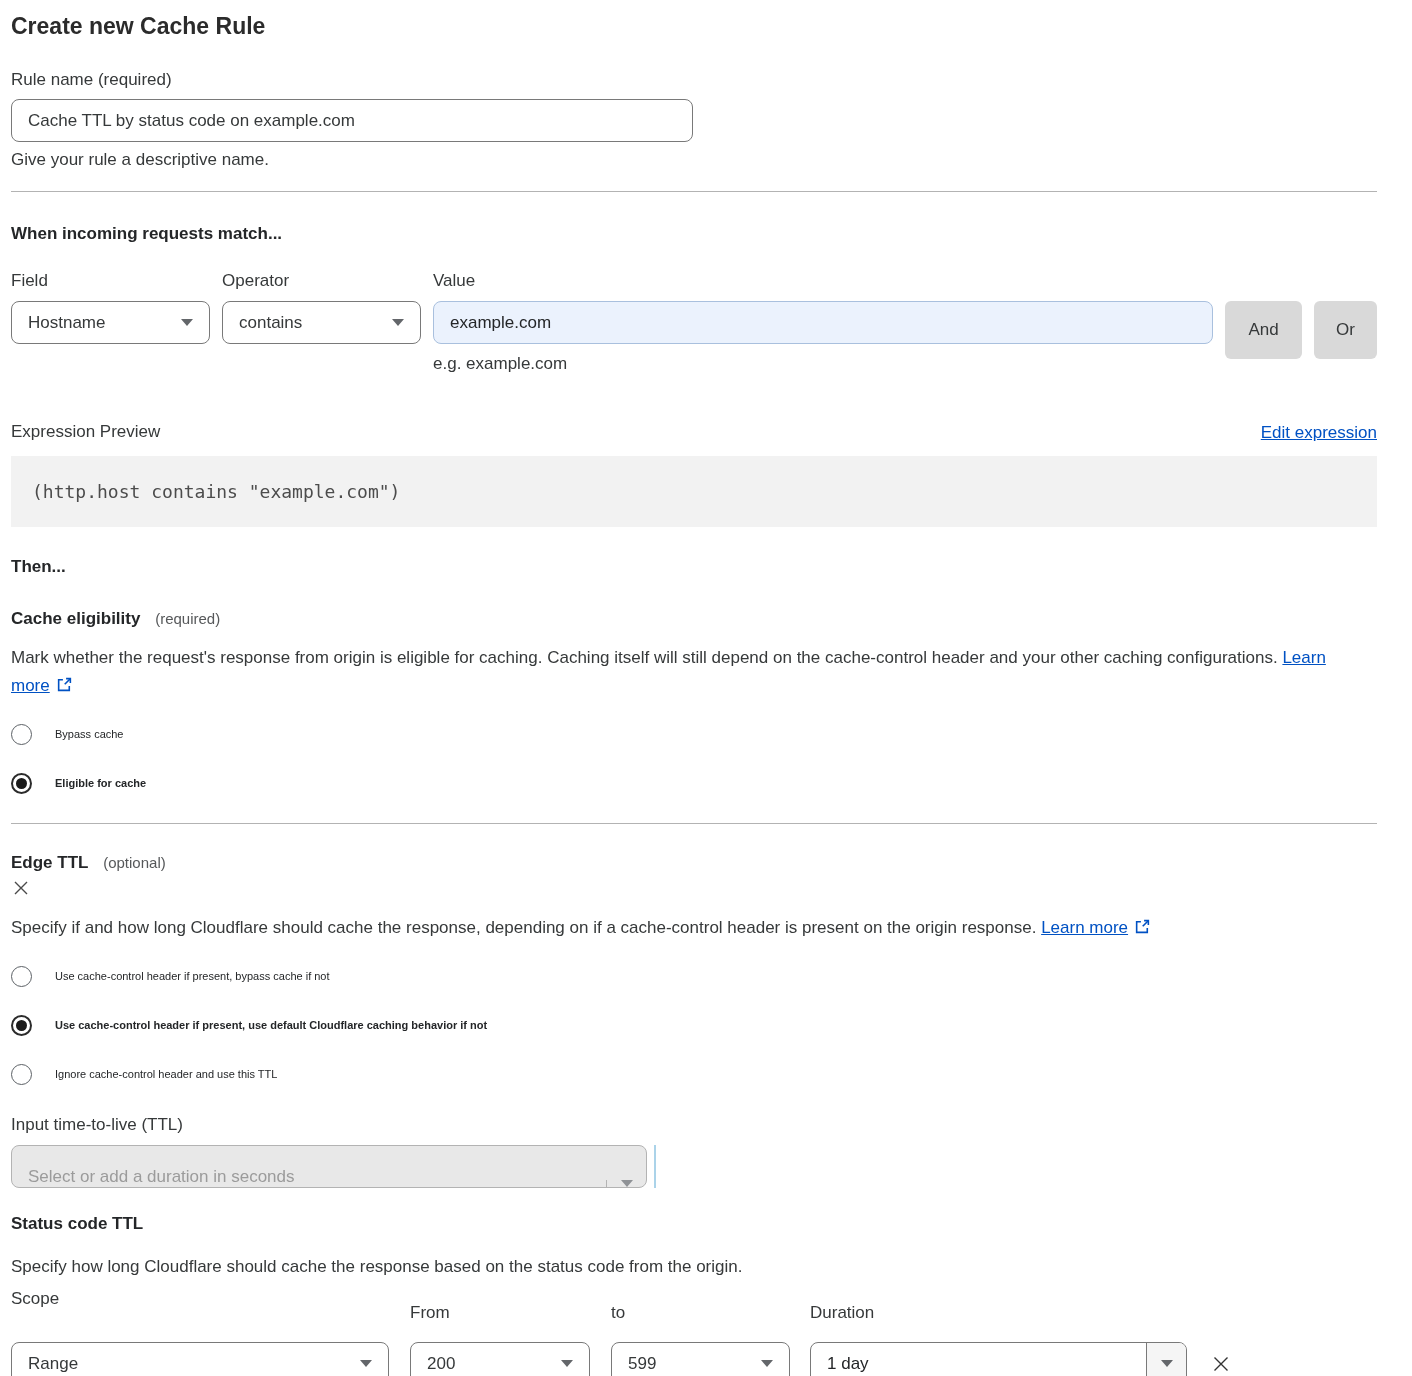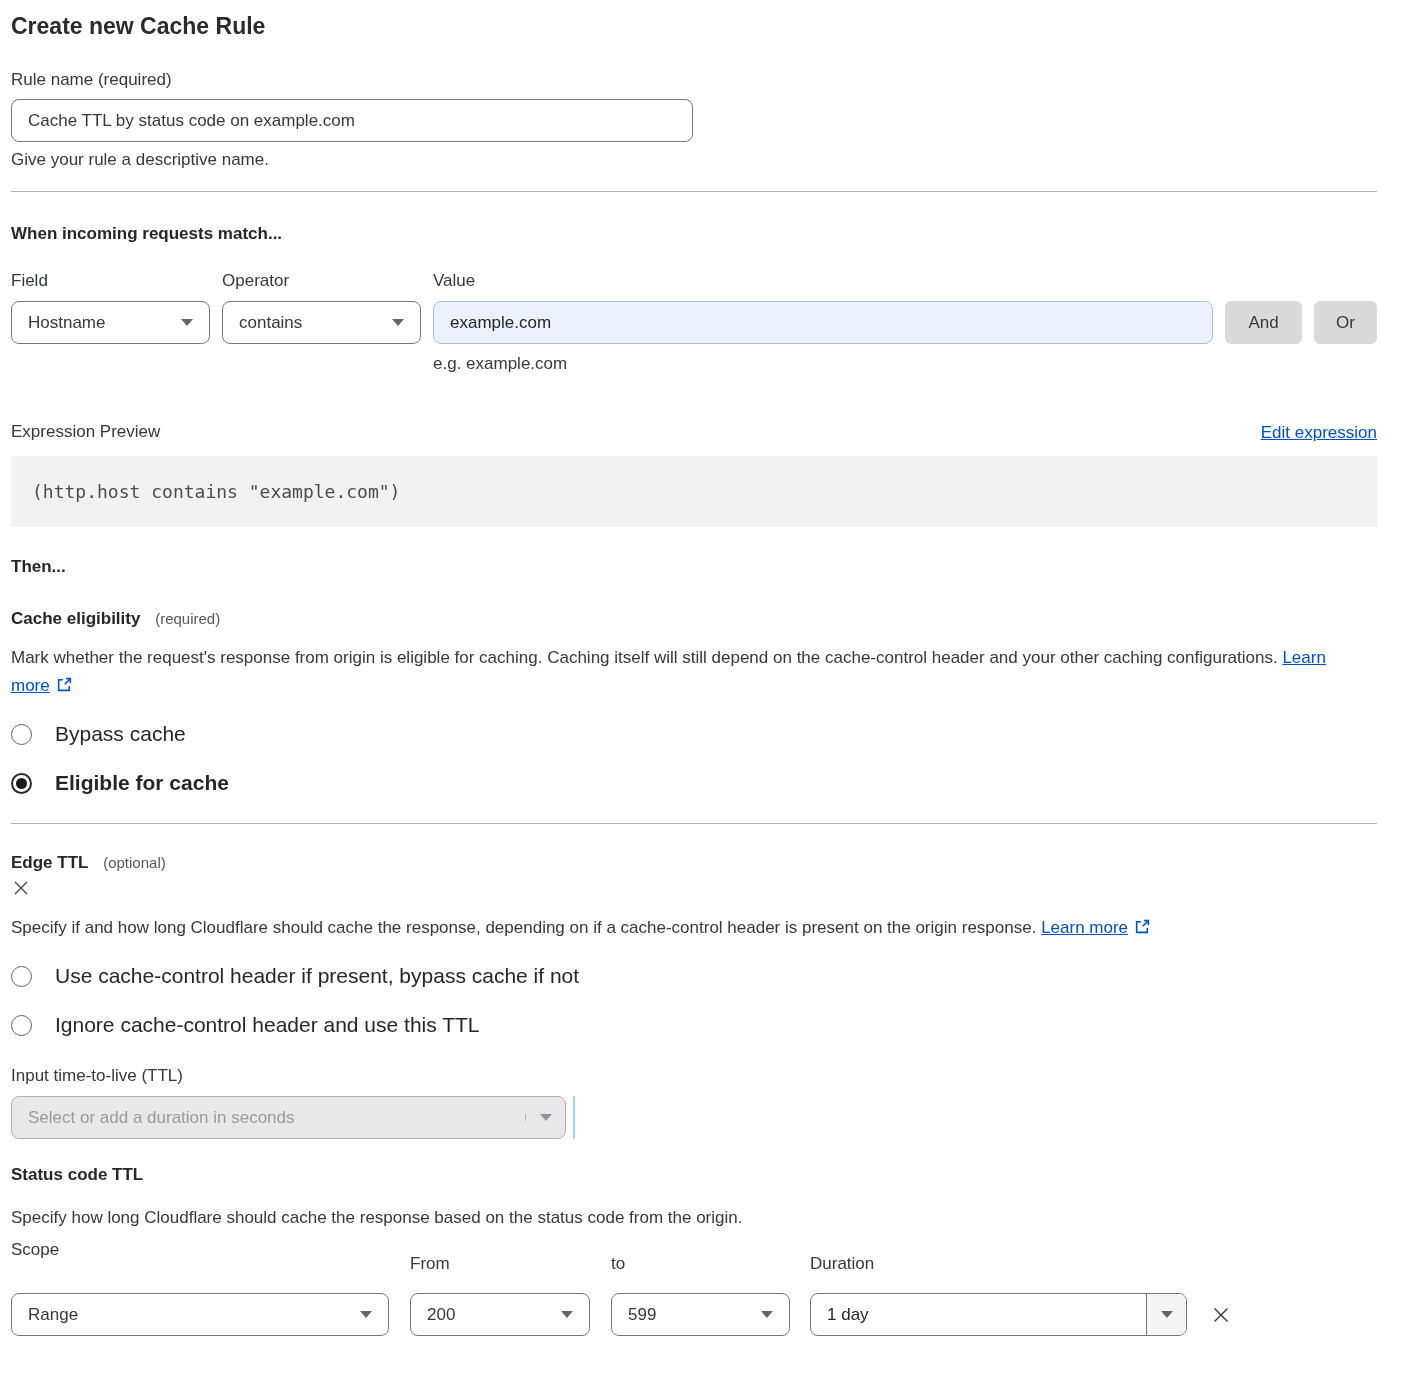--- a/index.html
+++ b/index.html
@@ -47,21 +47,21 @@
   .col .field-label { margin-bottom: 9px; }
   .col-field { width: 199px; }
   .col-operator { width: 199px; }
   .col-value { flex: 1; }
   .value-input {
     height: 43px; border: 1px solid #a9c0de; border-radius: 8px;
     background: #ebf2fd; display: flex; align-items: center;
     padding: 0 16px; font-size: 17px; color: #242628;
   }
   .logic-btn {
-    height: 43px; border: none; border-radius: 6px; background: #d9d9d9;
+    height: 58px; border: none; border-radius: 6px; background: #d9d9d9;
     color: #36393a; font-size: 17px; margin-top: 31px; cursor: pointer;
     font-family: "Liberation Sans", "DejaVu Sans", sans-serif;
   }
   .btn-and { width: 77px; }
   .btn-or { width: 63px; }
 
   a.link { color: #0051c3; text-decoration: underline; cursor: pointer; }
   .ext-icon { display: inline-block; vertical-align: -2px; margin-left: 6px; }
 
   .expr-row { display: flex; justify-content: space-between; align-items: flex-end; }
@@ -73,33 +73,33 @@
 
   .radio-row { display: flex; align-items: center; }
   .radio-circle {
     width: 21px; height: 21px; border-radius: 50%;
     border: 1.5px solid #5c6166; background: #fff; flex: none;
     display: flex; align-items: center; justify-content: center; cursor: pointer;
   }
   .radio-row.selected .radio-circle { border: 2px solid #2b2b2b; }
   .radio-dot { width: 11px; height: 11px; border-radius: 50%; background: #1a1a1a; display: none; }
   .radio-row.selected .radio-dot { display: block; }
-  .radio-label { margin-left: 23px; font-size: 21px; color: #242628; line-height: 22px; cursor: pointer; }
+  .radio-label { margin-left: 23px; font-size: 11px; color: #242628; line-height: 22px; cursor: pointer; }
   .radio-row.selected .radio-label { font-weight: 700; }
 
   .heading-row { display: flex; justify-content: space-between; align-items: flex-start; flex-direction: column; }
   .close-x { cursor: pointer; margin-top: 3px; }
 
   .para { font-size: 17px; line-height: 28px; color: #36393a; max-width: 1330px; }
 
   .ttl-select-wrap { display: flex; align-items: center; }
   .ttl-select {
-    width: 555px; height: 43px; background: #e8e8e8;
+    width: 636px; height: 43px; background: #e8e8e8;
     border: 1px solid #b3b3b3; border-radius: 8px;
-    display: flex; align-items: center; overflow: hidden;
+    display: flex; align-items: flex-end; overflow: hidden;
   }
   .ttl-select .placeholder {
     flex: 1; display: flex; align-items: center; padding: 0 16px;
     color: #9b9b9b; font-size: 17px;
   }
   .ttl-select .arrow-btn {
     width: 40px; border-left: 1px solid #b3b3b3;
     display: flex; align-items: center; justify-content: center; cursor: pointer;
   }
   .ttl-select .chevron { border-top-color: #8f9296; }
@@ -240,20 +240,26 @@
           <path d="M12.5 9.5v4h-10v-10h4" stroke="#0051c3" stroke-width="1.5"></path>
           <path d="M9.5 2.5h4v4" stroke="#0051c3" stroke-width="1.5"></path>
           <path d="M13.2 2.8 8.2 7.8" stroke="#0051c3" stroke-width="1.5"></path>
         </svg></span>
   </div>
 
   <div class="radio-row mt-radio1">
     <span class="radio-circle"></span>
     <span class="radio-label">Use cache-control header if present, bypass cache if not</span>
   </div>
+  <div class="radio-row selected mt-radio2">
+    <span class="radio-circle">
+        <span class="radio-dot"></span>
+      </span>
+    <span class="radio-label">Use cache-control header if present, use default Cloudflare caching behavior if not</span>
+  </div>
   <div class="radio-row mt-radio2">
     <span class="radio-circle"></span>
     <span class="radio-label">Ignore cache-control header and use this TTL</span>
   </div>
 
   <div class="field-label mt-ttl-label">Input time-to-live (TTL)</div>
   <div class="ttl-select-wrap mt-ttl-select">
     <div class="ttl-select">
       <span class="placeholder">Select or add a duration in seconds</span>
       <span class="arrow-btn">

